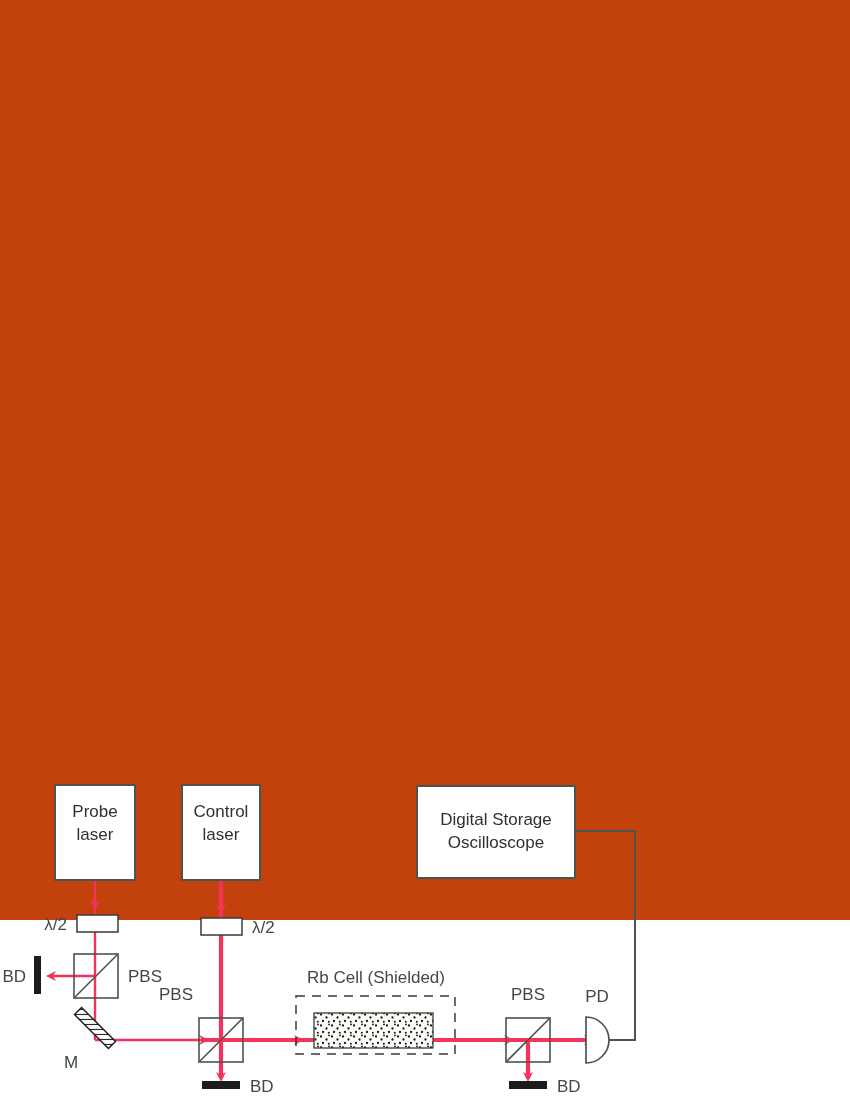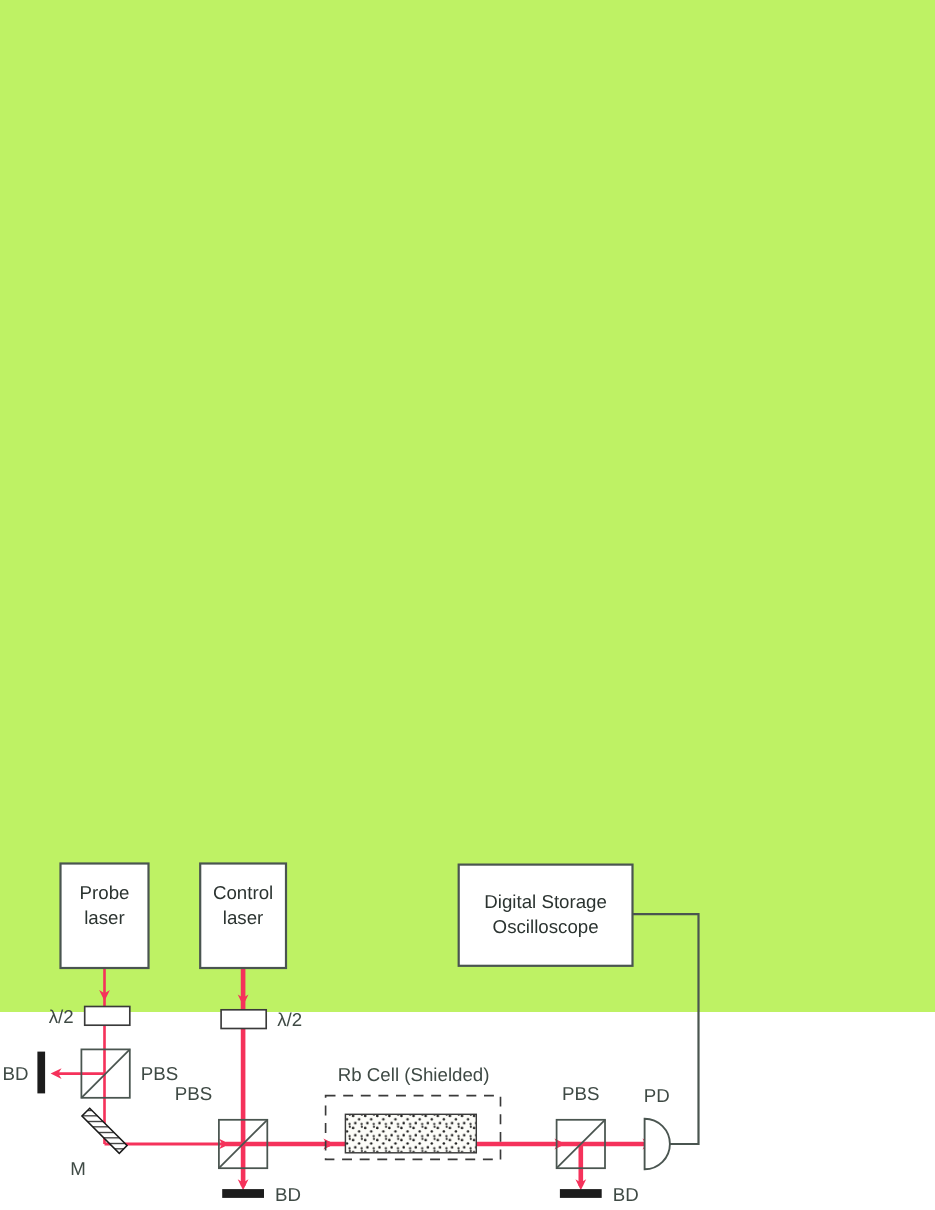--- a/index.html
+++ b/index.html
@@ -1,18 +1,18 @@
 <!DOCTYPE html>
 <html><head>
 <meta charset="utf-8">
 <style>
   html,body{margin:0;padding:0;background:#ffffff;}
   body{width:850px;height:1100px;overflow:hidden;
        font-family:"Liberation Sans", sans-serif;}
-  #stage{position:relative;width:850px;height:920px;background:#bef264;}
+  #stage{position:relative;width:850px;height:920px;background:#c2410c;}
   svg.diagram{position:absolute;left:0;top:0;width:850px;height:1100px;display:block;}
   .lbl{font-family:"Liberation Sans", sans-serif;font-size:17px;fill:#3f4a45;}
   .boxlbl{font-family:"Liberation Sans", sans-serif;font-size:17px;fill:#2b3330;}
 </style>
 </head>
 <body>
 
 <div id="stage">
   <svg class="diagram" viewBox="0 0 850 1100">
 

